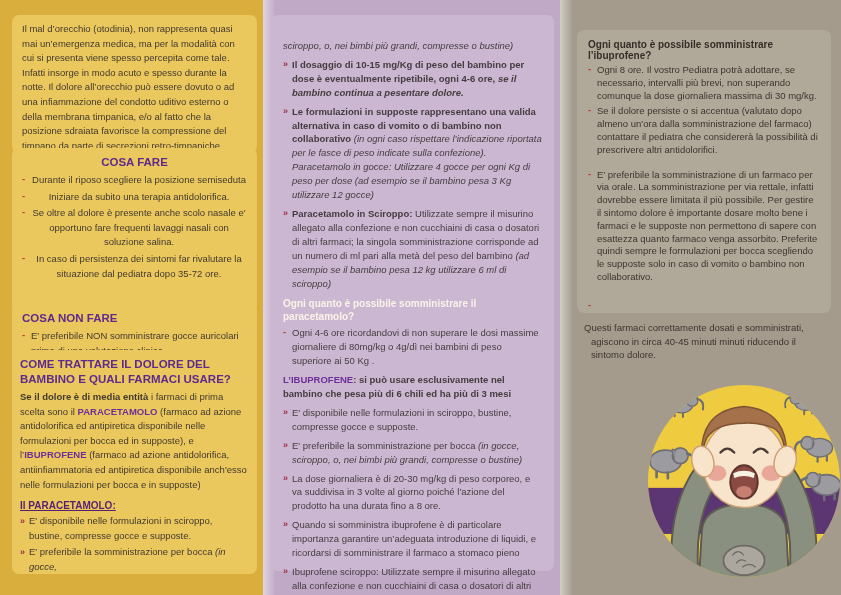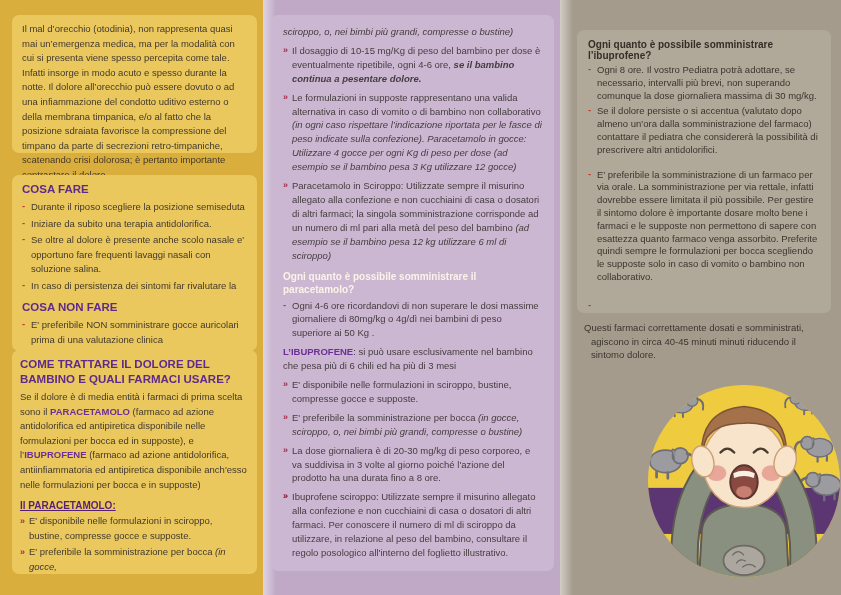--- a/index.html
+++ b/index.html
@@ -12,35 +12,35 @@
   .col-left{left:0;width:263px;background:#d9ae3c;}
   .col-mid{left:263px;width:297px;background:#bfa9c6;}
   .col-right{left:560px;width:281px;background:#a49b8c;padding-left:44px;}
   .col-mid::before,.col-right::before{content:"";position:absolute;left:0;top:0;bottom:0;width:13px;
        background:linear-gradient(90deg,rgba(255,255,255,.5),rgba(255,255,255,0));pointer-events:none;}
 
   
   .panel{position:absolute;border-radius:7px;box-sizing:border-box;}
   .yellow-panel{left:12px;width:245px;background:#eac85e;padding:7px 10px;}
   #p-intro{top:15px;height:138px;}
-  #p-fare{top:175px;height:165px;}
-  #p-nonfare{top:293px;height:58px;}
+  #p-fare{top:148px;height:165px;text-align:center;}
+  #p-nonfare{top:304px;height:58px;}
   #p-trattare{top:350px;height:224px;padding-left:8px;}
-  .mid-panel{left:8px;top:15px;width:283px;height:556px;background:#cbb7d1;padding:10px 12px;}
+  .mid-panel{left:8px;top:15px;width:283px;height:556px;background:#cbb7d1;padding:24px 12px;}
   .right-panel{left:17px;top:30px;width:254px;height:283px;background:#b0a899;padding:9px 11px;}
 
   
   .body-txt{font-size:9.5px;line-height:14.6px;color:#42392d;}
   .mid-panel .body-txt{line-height:13.9px;color:#453c3f;}
   .right-panel .body-txt{line-height:12.8px;color:#3c352e;}
   .h-purple{font-size:11.5px;line-height:15px;font-weight:bold;color:#5e2a8c;margin:0 0 3px 0;}
   .h-sub{font-size:10px;font-weight:bold;color:#571f72;margin:8px 0 3px 0;text-decoration:underline;}
   .h-dark{font-size:10px;font-weight:bold;color:#352e26;margin:0 0 3px 0;}
   .h-white{font-size:10px;font-weight:bold;color:#fbf3e8;margin:7px 0 3px 0;line-height:13px;}
-  .b{font-weight:normal;}
+  .b{font-weight:bold;}
   .i{font-style:italic;}
   .bi{font-weight:bold;font-style:italic;}
   .drug{font-weight:bold;color:#6d2f97;}
   p{margin:0;}
 
   
   .li{position:relative;padding-left:9px;margin:0 0 2px 0;}
   .li .mk{position:absolute;left:0;top:-1px;font-weight:bold;}
   .dash .mk{color:#bc392b;}
   .chev .mk{color:#a02f4c;font-size:9px;top:0;}
@@ -74,21 +74,21 @@
       <div class="li dash body-txt">
         <span class="mk">-</span>
         <span>Iniziare da subito una terapia antidolorifica.</span>
       </div>
       <div class="li dash body-txt">
         <span class="mk">-</span>
         <span>Se oltre al dolore è presente anche scolo nasale e' opportuno fare frequenti lavaggi nasali con soluzione salina.</span>
       </div>
       <div class="li dash body-txt">
         <span class="mk">-</span>
-        <span>In caso di persistenza dei sintomi far rivalutare la situazione dal pediatra dopo 48-72 ore.</span>
+        <span>In caso di persistenza dei sintomi far rivalutare la situazione dal pediatra dopo 35-72 ore.</span>
       </div>
     </div>
 
     <div class="panel yellow-panel" id="p-nonfare">
       <p class="h-purple">COSA NON FARE</p>
       <div class="li dash body-txt">
         <span class="mk">-</span>
         <span>E' preferibile NON somministrare gocce auricolari prima di una valutazione clinica</span>
       </div>
     </div>
@@ -148,20 +148,21 @@
       <div class="li chev body-txt">
         <span class="mk">»</span>
         <span>E' preferibile la somministrazione per bocca </span><span class="i">(in gocce, sciroppo, o, nei bimbi più grandi, compresse o bustine)</span>
       </div>
       <div class="li chev body-txt">
         <span class="mk">»</span>
         <span>La dose giornaliera è di 20-30 mg/kg di peso corporeo, e va suddivisa in 3 volte al giorno poiché l'azione del prodotto ha una durata fino a 8 ore.</span>
       </div>
       <div class="li chev body-txt">
         <span class="mk">»</span>
+        <span>Quando si somministra ibuprofene è di particolare importanza garantire un’adeguata introduzione di liquidi, e ricordarsi di somministrare il farmaco a stomaco pieno</span>
       </div>
       <div class="li chev body-txt">
         <span class="mk">»</span>
         <span>Ibuprofene sciroppo: Utilizzate sempre il misurino allegato alla confezione e non cucchiaini di casa o dosatori di altri farmaci. Per conoscere il numero di ml di sciroppo da utilizzare, in relazione al peso del bambino, consultare il regolo posologico all'interno del foglietto illustrativo.</span>
       </div>
     </div>
   </div>
 
   <div class="col col-right">
     <div class="panel right-panel">

